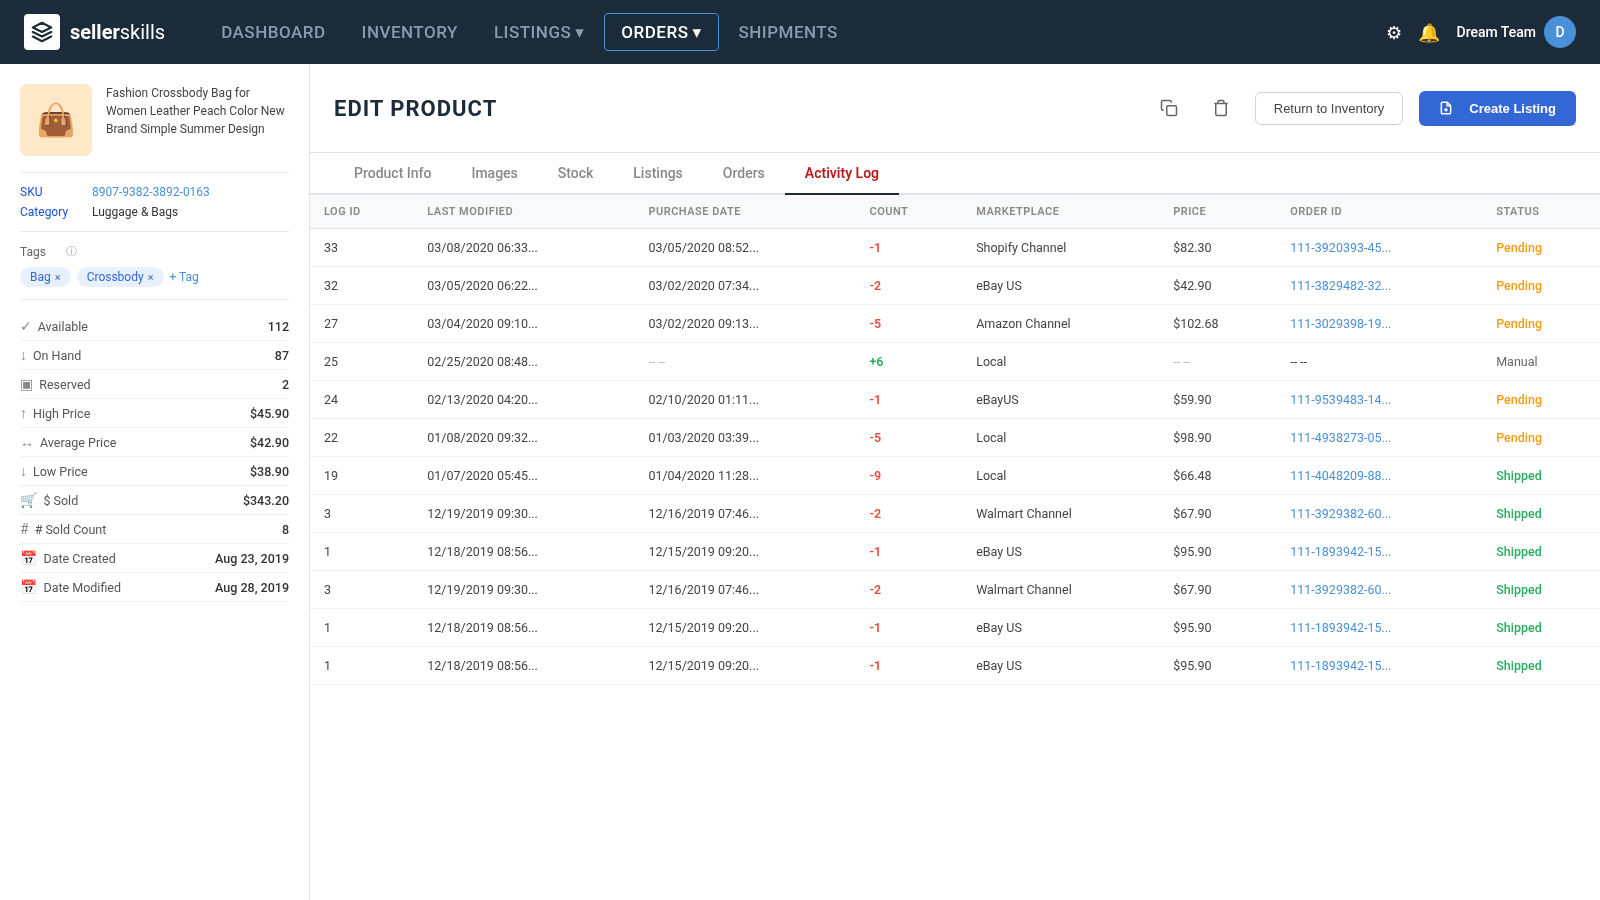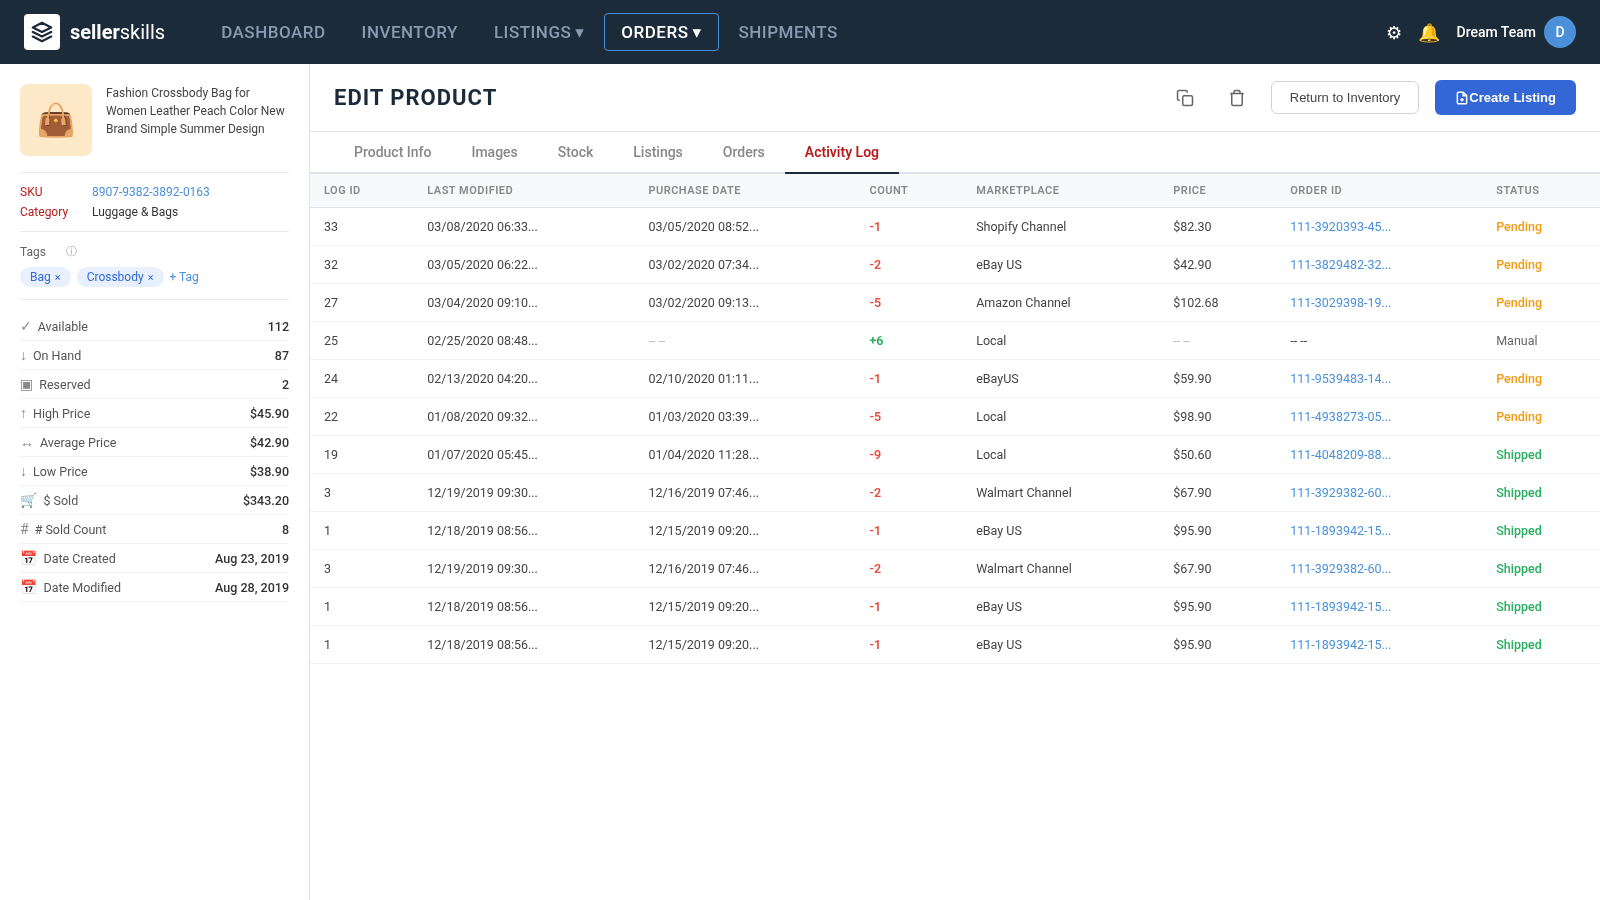--- a/index.html
+++ b/index.html
@@ -68,21 +68,21 @@
     }
     .product-header { display: flex; gap: 14px; margin-bottom: 16px; }
     .product-image {
       width: 72px; height: 72px; background: #fde9c8;
       border-radius: 8px; display: flex; align-items: center; justify-content: center;
       font-size: 32px; flex-shrink: 0;
     }
     .product-title { font-size: 12px; color: #444; line-height: 1.5; }
     .sidebar-divider { border: none; border-top: 1px solid #e8eaed; margin: 12px 0; }
     .sidebar-field { display: flex; gap: 8px; margin-bottom: 6px; align-items: flex-start; }
-    .sidebar-label { color: #b91c1c; font-size: 12px; min-width: 64px; }
+    .sidebar-label { color: #1d4ed8; font-size: 12px; min-width: 64px; }
     .sidebar-value { color: #333; font-size: 12px; }
     .sidebar-link { color: #4a90d9; font-size: 12px; text-decoration: none; cursor: pointer; }
 
     .tags-section { margin: 12px 0; }
     .tags-label { font-size: 12px; color: #666; margin-bottom: 8px; display: flex; align-items: center; gap: 20px; }
     .tags-container { display: flex; flex-wrap: wrap; gap: 6px; align-items: center; }
     .tag {
       background: #e8f0fe; color: #3367d6; border-radius: 12px;
       padding: 3px 10px; font-size: 12px; display: flex; align-items: center; gap: 4px;
     }
@@ -99,40 +99,40 @@
     .stat-icon { font-size: 14px; color: #888; }
 
     
     .main-content { flex: 1; overflow: hidden; display: flex; flex-direction: column; }
 
     
     .page-toolbar {
       background: white;
       border-bottom: 1px solid #e0e4ea;
       padding: 0 24px;
-      height: 68px;
+      height: 89px;
       display: flex;
       align-items: center;
       gap: 16px;
     }
     .page-title { font-size: 22px; font-weight: 700; color: #1c2b3a; letter-spacing: 1px; flex: 1; }
     .toolbar-icon-btn {
       width: 36px; height: 36px; border: none; background: transparent;
       cursor: pointer; display: flex; align-items: center; justify-content: center;
       color: #666; font-size: 18px; border-radius: 4px;
     }
     .return-btn {
       background: white; border: 1px solid #d0d4da; color: #444;
       padding: 8px 18px; border-radius: 6px; cursor: pointer; font-size: 13px;
       font-weight: 500;
     }
     .create-listing-btn {
       background: #3367d6; color: white; border: none;
       padding: 10px 20px; border-radius: 6px; cursor: pointer;
-      font-size: 13px; font-weight: 600; display: flex; align-items: center; gap: 0;
+      font-size: 13px; font-weight: 600; display: flex; align-items: center; gap: 16px;
     }
 
     
     .tabs-bar {
       background: white;
       border-bottom: 2px solid #e0e4ea;
       padding: 0 24px;
       display: flex;
       gap: 0;
     }
@@ -435,21 +435,21 @@
               <td class="">$98.90</td>
               <td><a class="order-link">111-4938273-05...</a></td>
               <td class="status-pending">Pending</td>
             </tr>
             <tr>
               <td class="">19</td>
               <td class="">01/07/2020 05:45...</td>
               <td class="">01/04/2020 11:28...</td>
               <td class="count-negative">-9</td>
               <td class="">Local</td>
-              <td class="">$50.60</td>
+              <td class="">$66.48</td>
               <td><a class="order-link">111-4048209-88...</a></td>
               <td class="status-shipped">Shipped</td>
             </tr>
             <tr>
               <td class="">3</td>
               <td class="">12/19/2019 09:30...</td>
               <td class="">12/16/2019 07:46...</td>
               <td class="count-negative">-2</td>
               <td class="">Walmart Channel</td>
               <td class="">$67.90</td>

